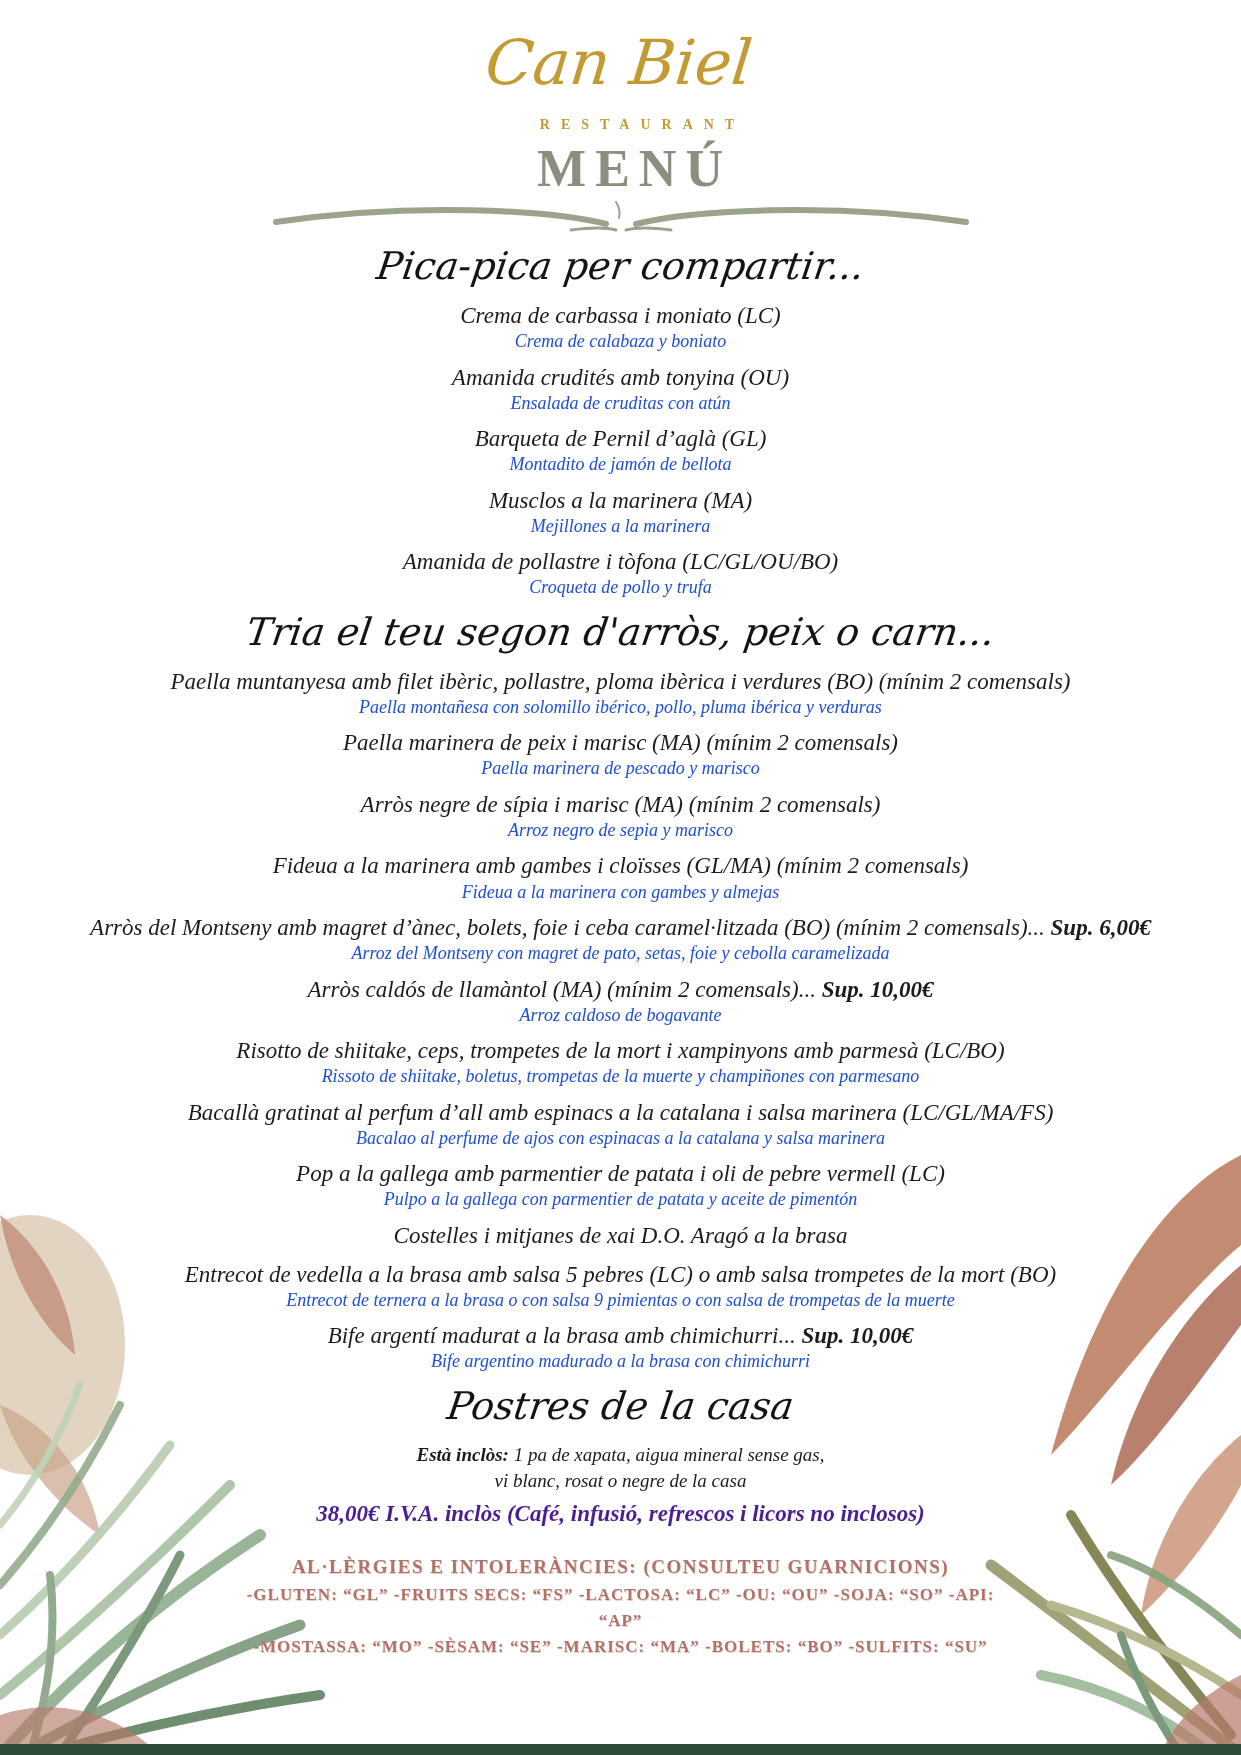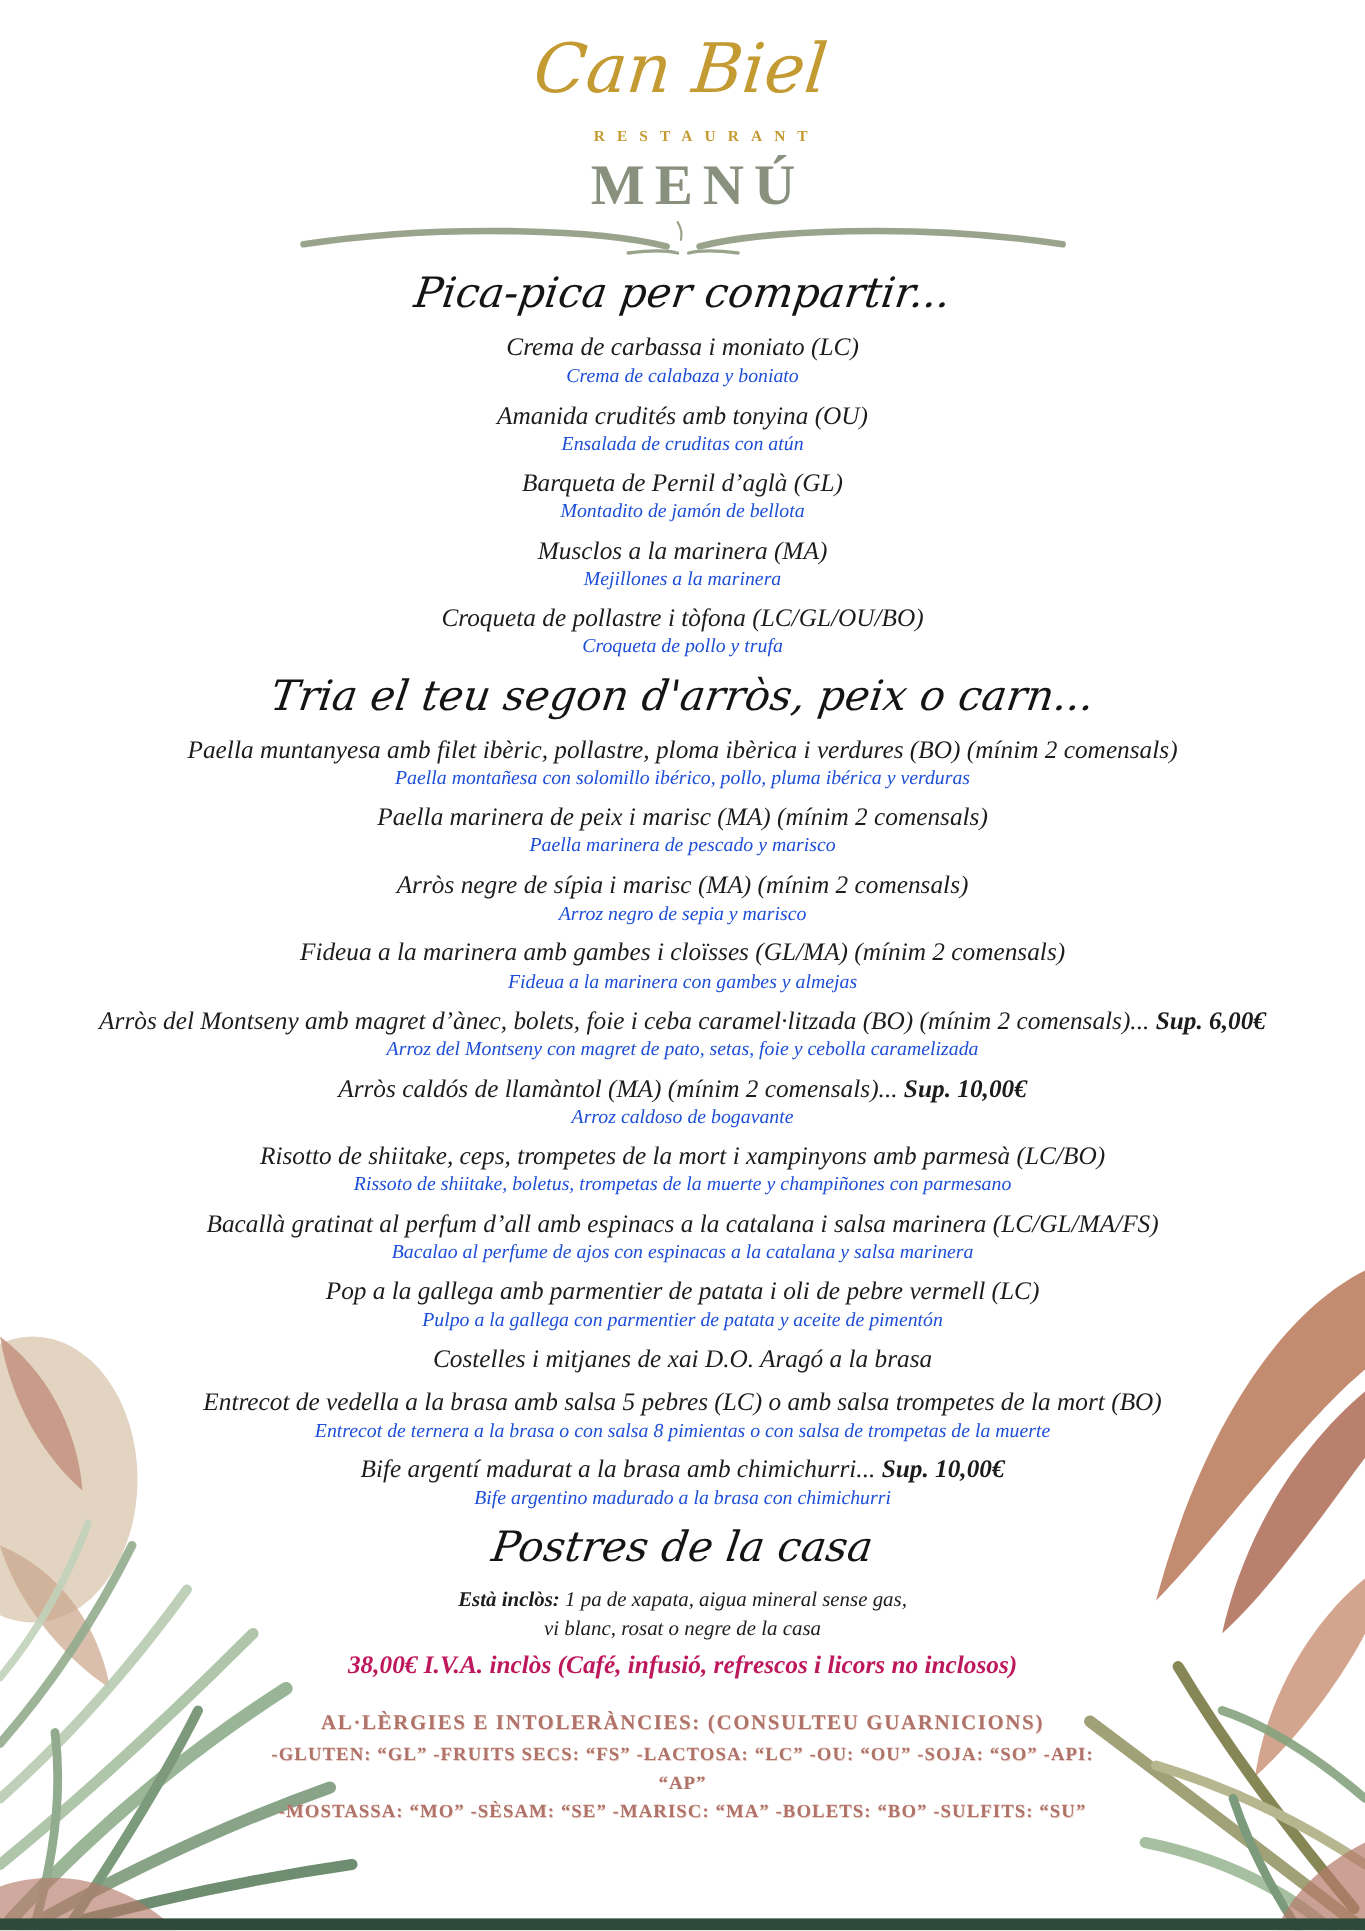--- a/index.html
+++ b/index.html
@@ -72,21 +72,21 @@
     font-size:19px;
     line-height:1.4;
     color:#1c1c1c;
   }
   .included-bold{font-weight:bold;}
   .price-line{
     margin-top:6px;
     font-style:italic;
     font-weight:bold;
     font-size:23px;
-    color:#be185d;
+    color:#4c1d95;
   }
   
   .allergens{
     margin:26px auto 0 auto;
     max-width:760px;
     font-family:"Liberation Serif", serif;
     font-weight:bold;
     color:#b0736a;
     text-shadow:0.6px 0.6px 0 #e9cfc6;
   }
@@ -175,21 +175,21 @@
     <div class="dish-ca"><span class="dish-ca-text">Barqueta de Pernil d’aglà (GL)</span></div>
     <div class="dish-es">Montadito de jamón de bellota</div>
   </div>
 
   <div class="dish">
     <div class="dish-ca"><span class="dish-ca-text">Musclos a la marinera (MA)</span></div>
     <div class="dish-es">Mejillones a la marinera</div>
   </div>
 
   <div class="dish">
-    <div class="dish-ca"><span class="dish-ca-text">Croqueta de pollastre i tòfona (LC/GL/OU/BO)</span></div>
+    <div class="dish-ca"><span class="dish-ca-text">Amanida de pollastre i tòfona (LC/GL/OU/BO)</span></div>
     <div class="dish-es">Croqueta de pollo y trufa</div>
   </div>
 </div>
   </div>
 
   <div>
     <h2 class="section-heading">Tria el teu segon d'arròs, peix o carn...</h2>
     <div class="section-body">
   <div class="dish">
     <div class="dish-ca"><span class="dish-ca-text">Paella muntanyesa amb filet ibèric, pollastre, ploma ibèrica i verdures (BO) (mínim 2 comensals)</span></div>
@@ -235,21 +235,21 @@
     <div class="dish-ca"><span class="dish-ca-text">Pop a la gallega amb parmentier de patata i oli de pebre vermell (LC)</span></div>
     <div class="dish-es">Pulpo a la gallega con parmentier de patata y aceite de pimentón</div>
   </div>
 
   <div class="dish">
     <div class="dish-ca"><span class="dish-ca-text">Costelles i mitjanes de xai D.O. Aragó a la brasa</span></div>
   </div>
 
   <div class="dish">
     <div class="dish-ca"><span class="dish-ca-text">Entrecot de vedella a la brasa amb salsa 5 pebres (LC) o amb salsa trompetes de la mort (BO)</span></div>
-    <div class="dish-es">Entrecot de ternera a la brasa o con salsa 8 pimientas o con salsa de trompetas de la muerte</div>
+    <div class="dish-es">Entrecot de ternera a la brasa o con salsa 9 pimientas o con salsa de trompetas de la muerte</div>
   </div>
 
   <div class="dish">
     <div class="dish-ca"><span class="dish-ca-text">Bife argentí madurat a la brasa amb chimichurri...</span><span class="dish-sup"> Sup. 10,00€</span></div>
     <div class="dish-es">Bife argentino madurado a la brasa con chimichurri</div>
   </div>
 </div>
   </div>
 
   <div>

